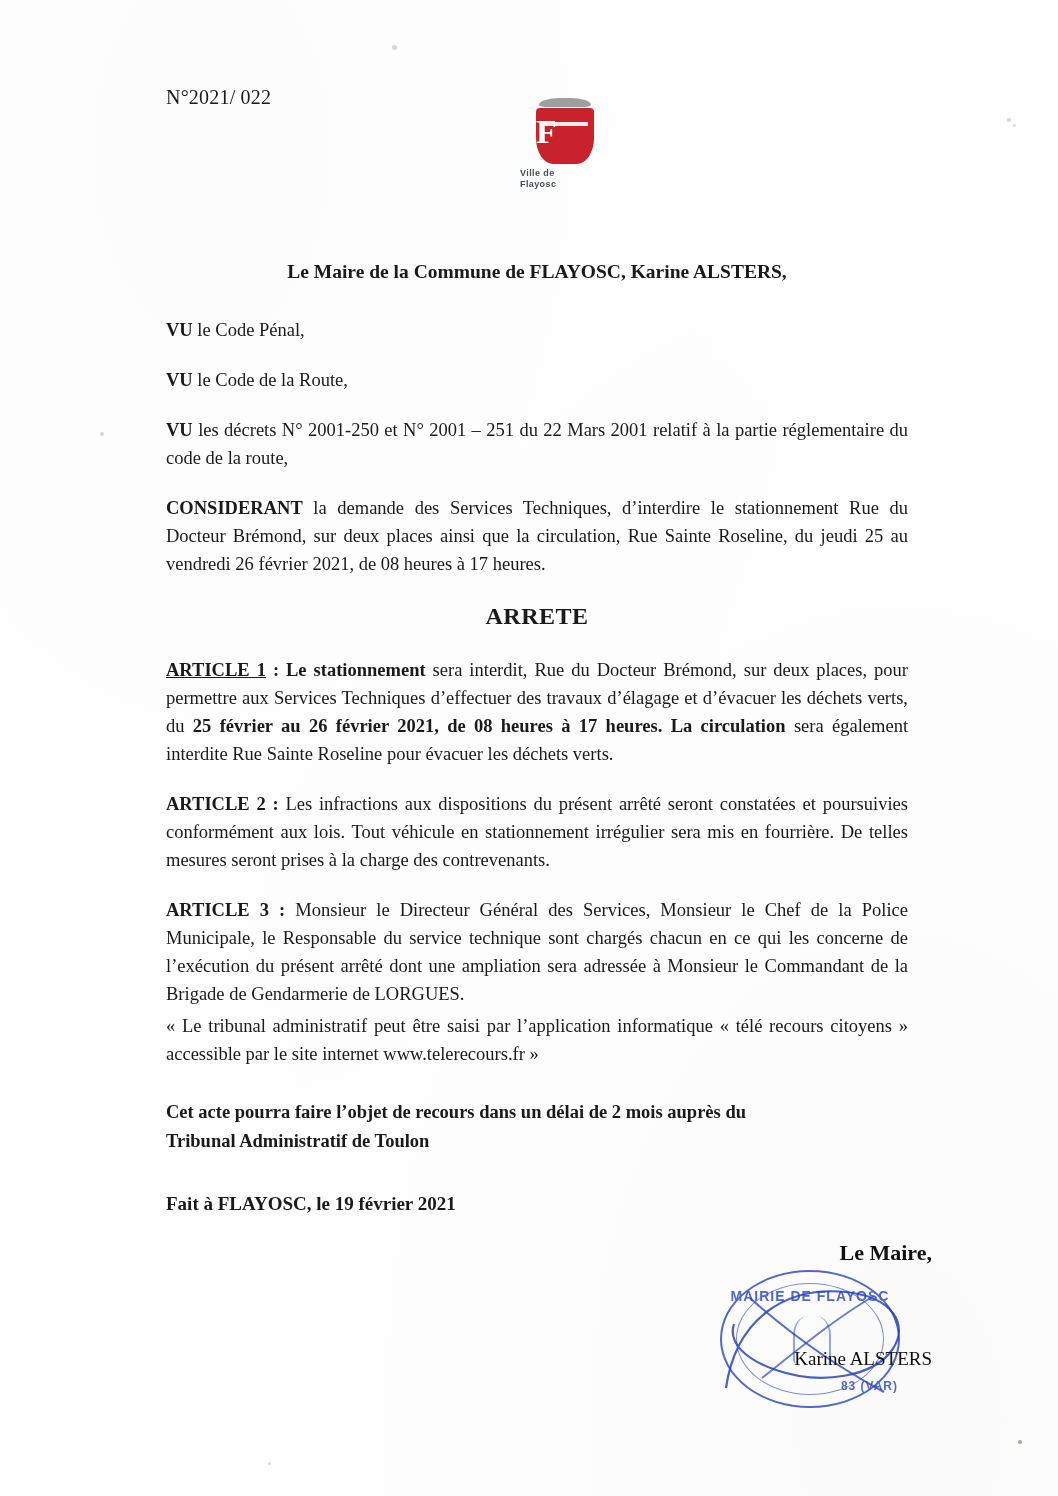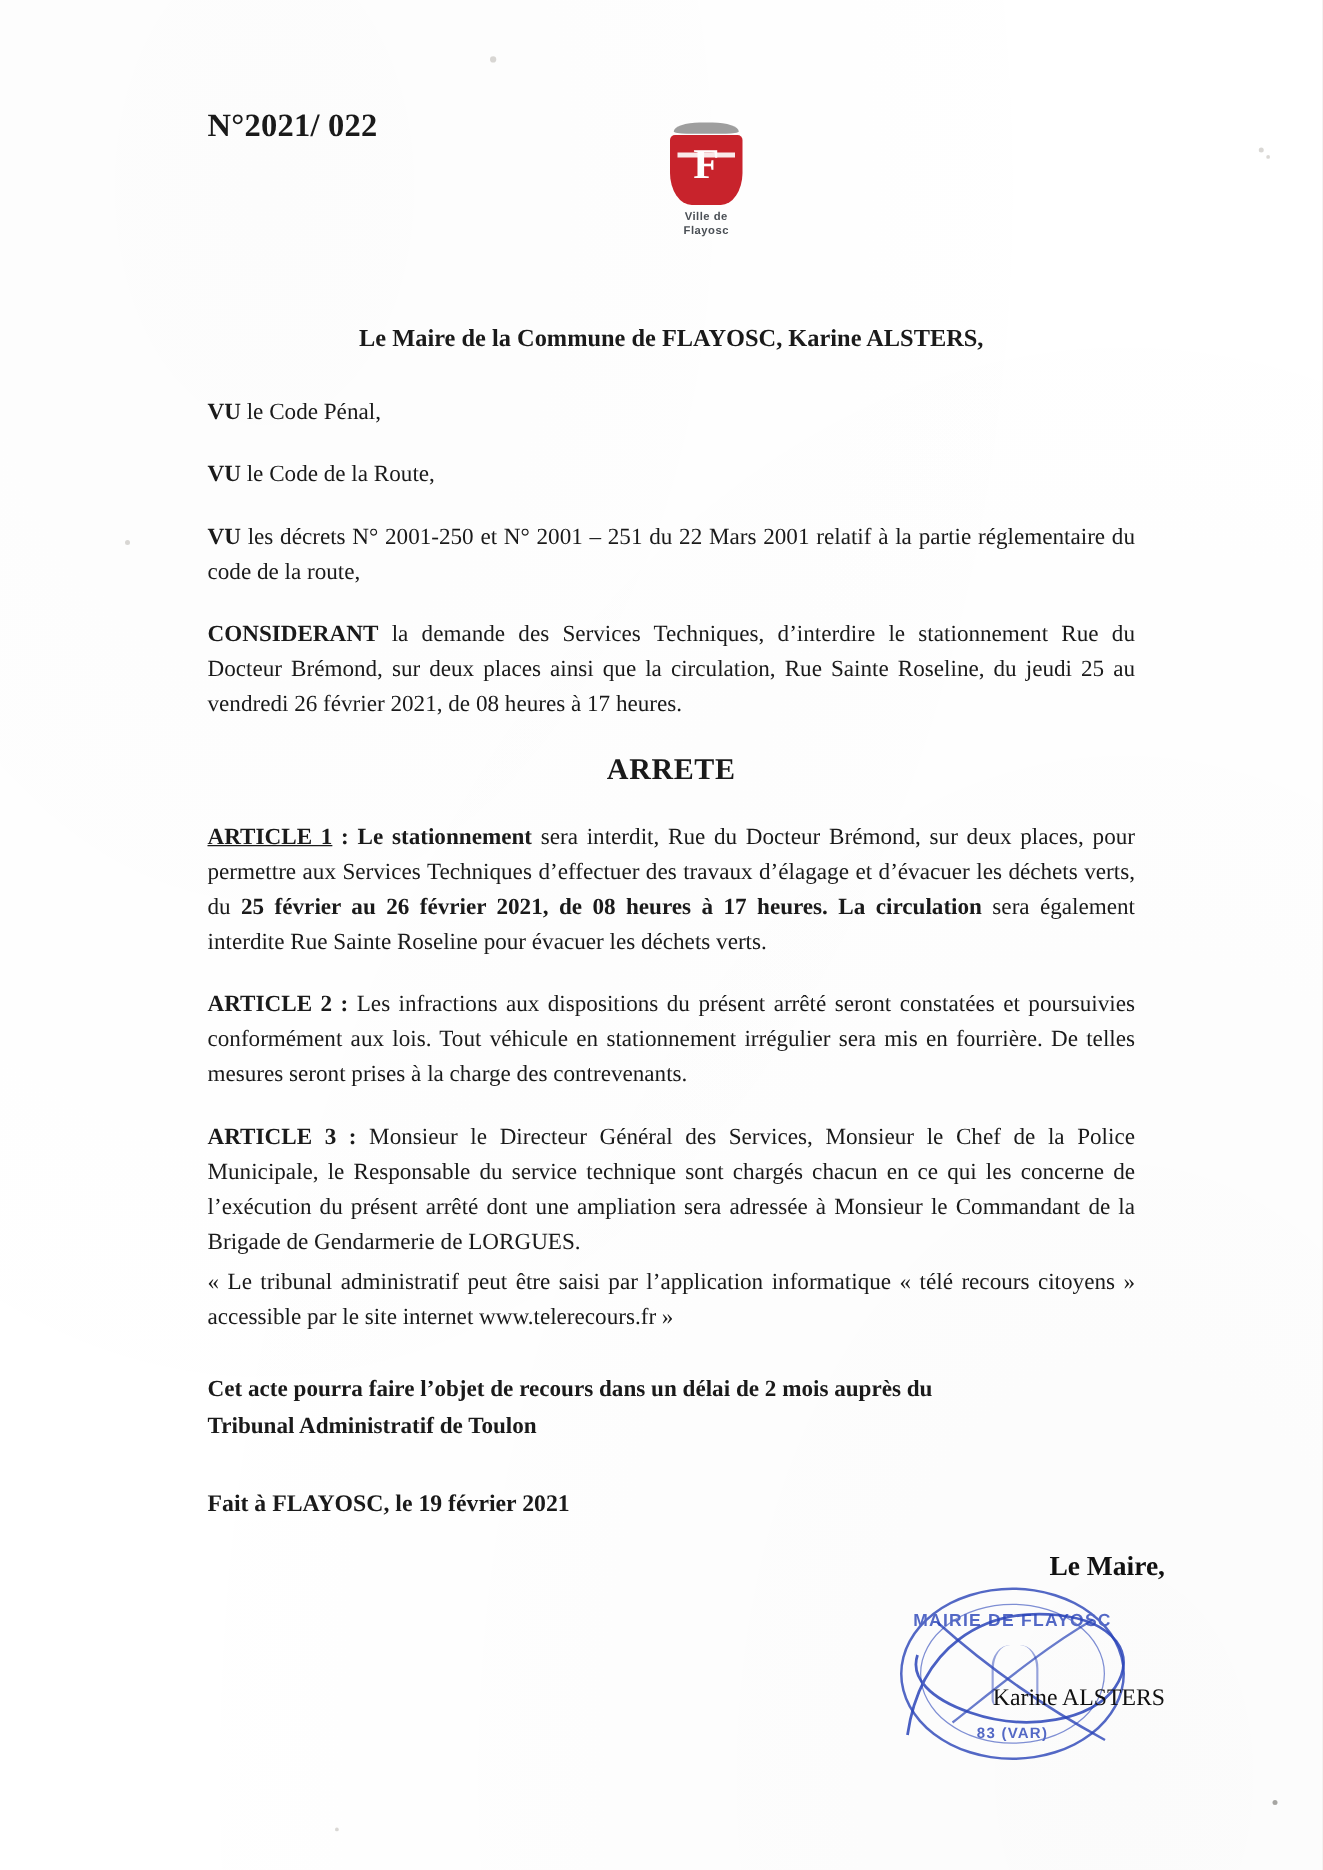--- a/index.html
+++ b/index.html
@@ -30,32 +30,31 @@
     position: absolute;
     background: #b9b6b0;
     border-radius: 50%;
     opacity: .55;
   }
 
   .doc-number {
     position: absolute;
     left: 166px;
     top: 86px;
-    font-size: 26px;
-    font-weight: bold;
+    font-size: 20px;
+    font-weight: normal;
     letter-spacing: .2px;
   }
 
   
   .crest {
     position: absolute;
     left: 520px;
     top: 98px;
     width: 90px;
-    text-align: center;
   }
   .crest-top {
     width: 52px;
     height: 9px;
     margin: 0 auto 1px auto;
     background: #7e7e7e;
     border-radius: 40% 40% 20% 20% / 80% 80% 20% 20%;
     opacity: .75;
   }
   .crest-shield {
@@ -187,21 +186,21 @@
     position: absolute;
     left: 0; right: 0;
     text-align: center;
     font-family: "Liberation Sans", sans-serif;
     font-weight: bold;
     color: #2a44b8;
     font-size: 14px;
     letter-spacing: 1px;
   }
   .stamp-top { top: 16px; }
-  .stamp-bottom { bottom: 13px; font-size: 12px; }
+  .stamp-bottom { bottom: 13px; font-size: 12px; text-align: right; }
   .stamp-emblem {
     position: absolute;
     left: 50%;
     top: 44px;
     width: 34px;
     height: 48px;
     margin-left: -17px;
     border-left: 2px solid #2a44b8;
     border-right: 2px solid #2a44b8;
     opacity: .6;

